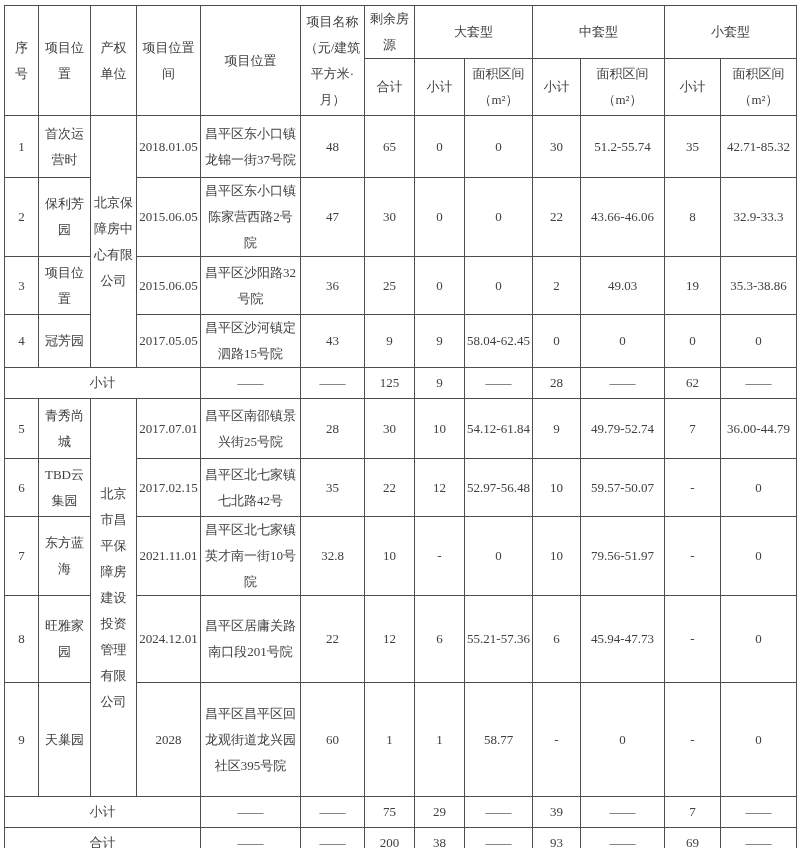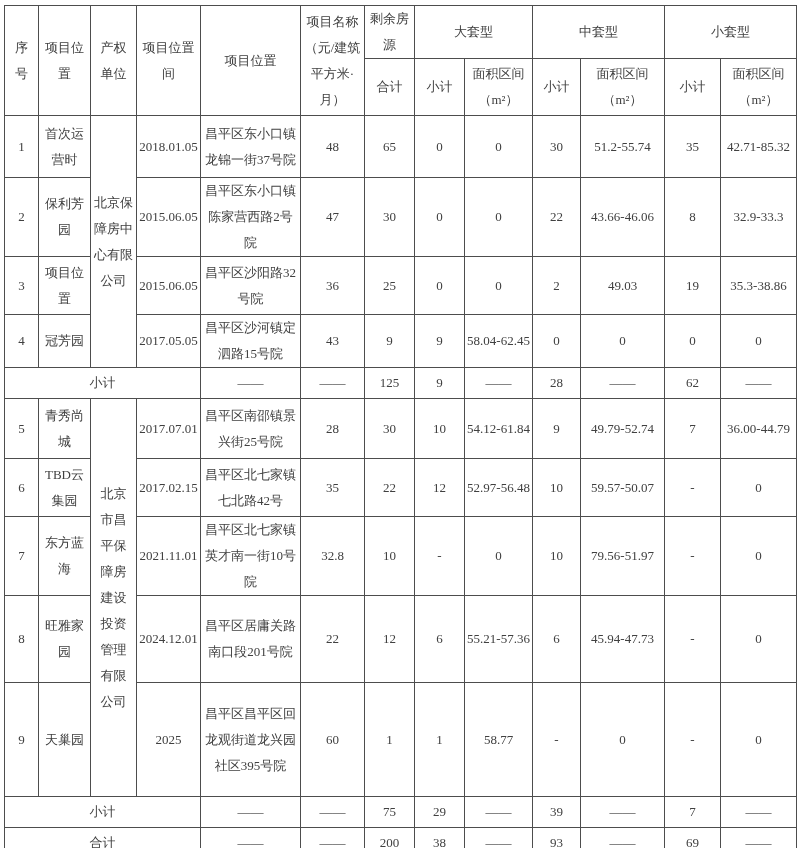--- a/index.html
+++ b/index.html
@@ -203,21 +203,21 @@
     <td>55.21-57.36</td>
     <td>6</td>
     <td>45.94-47.73</td>
     <td>-</td>
     <td>0</td>
   </tr>
 
   <tr style="height:114px">
     <td>9</td>
     <td>天巢园</td>
-    <td>2025</td>
+    <td>2028</td>
     <td>昌平区昌平区回龙观街道龙兴园社区395号院</td>
     <td>60</td>
     <td>1</td>
     <td>1</td>
     <td>58.77</td>
     <td>-</td>
     <td>0</td>
     <td>-</td>
     <td>0</td>
   </tr>

